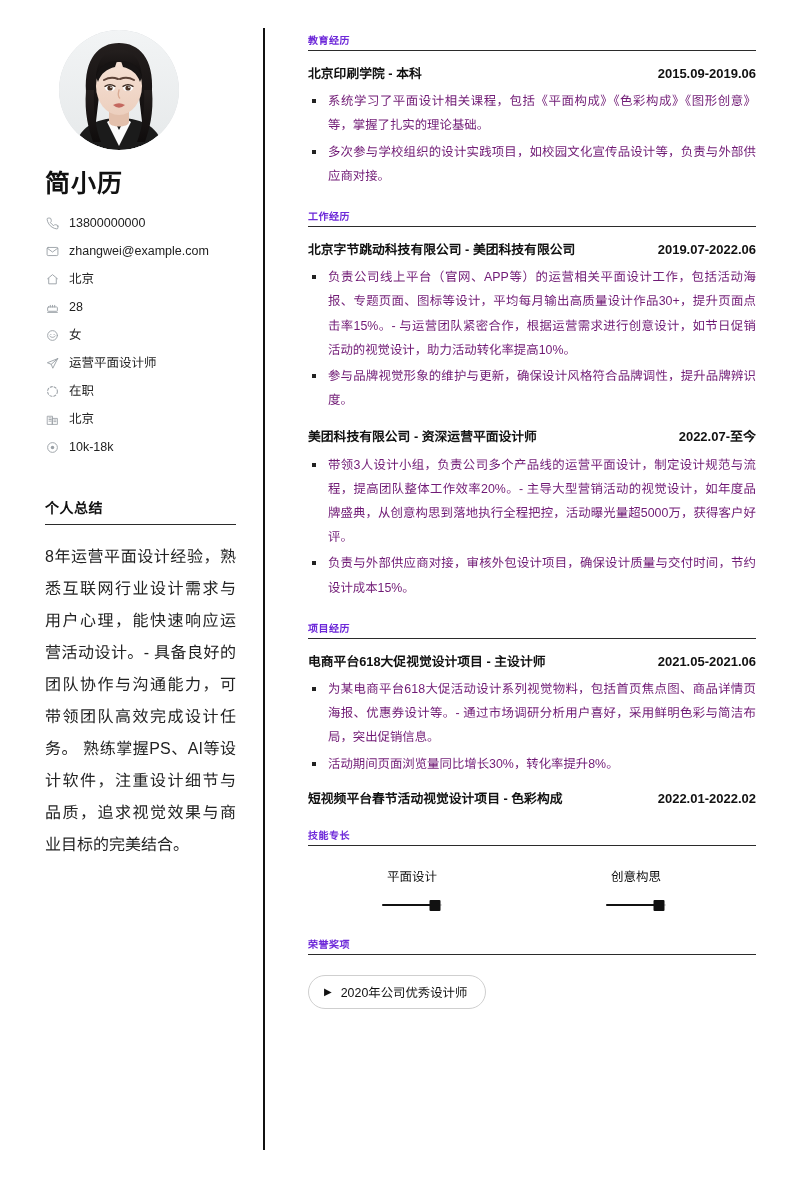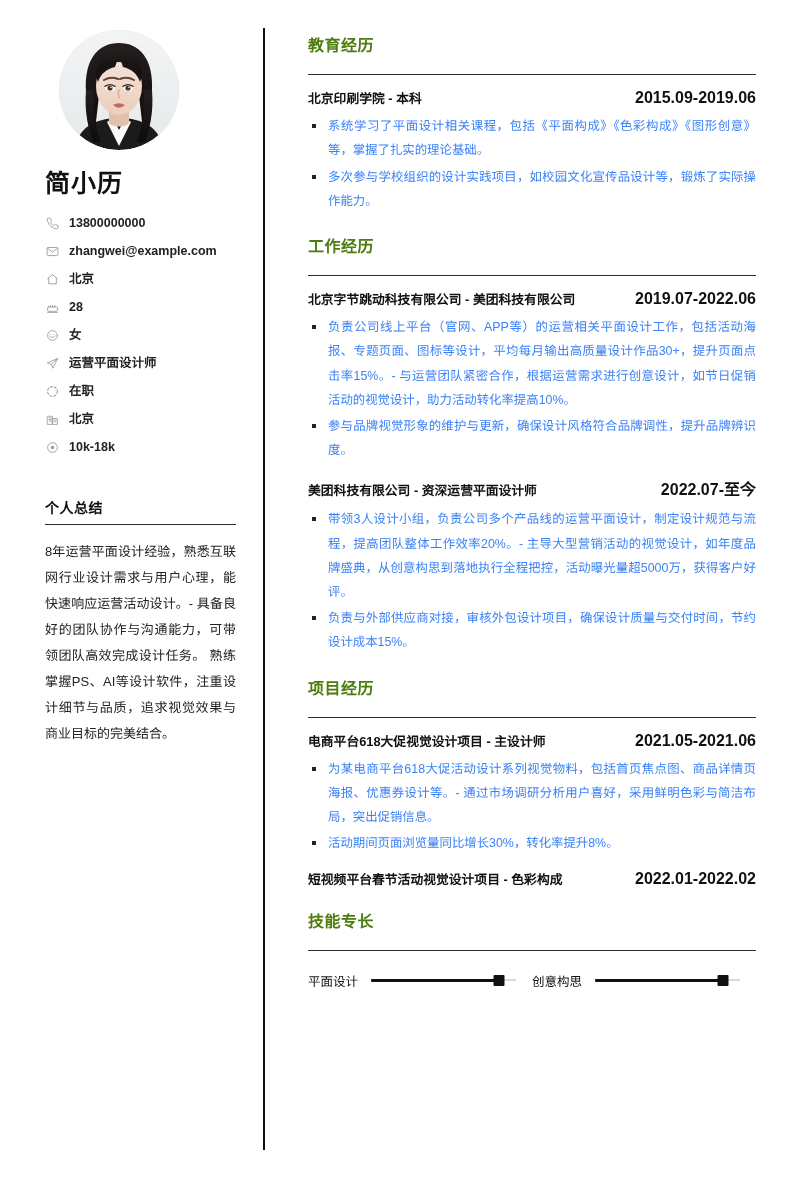--- a/index.html
+++ b/index.html
@@ -59,21 +59,20 @@
     letter-spacing: 1px;
     color: #111;
     margin: 4px 0 18px 0;
     line-height: 1.2;
   }
 
   .contact-list {
     margin: 0;
     padding: 0;
     list-style: none;
-    font-weight: bold;
   }
   .contact-item {
     display: flex;
     align-items: center;
     gap: 10px;
     margin-bottom: 13px;
     font-size: 12.5px;
     color: #222;
     line-height: 1.2;
   }
@@ -95,21 +94,21 @@
   .sidebar-heading {
     font-size: 14px;
     font-weight: bold;
     color: #111;
     padding-bottom: 7px;
     border-bottom: 1.3px solid #2b2b2b;
     margin-bottom: 14px;
     letter-spacing: .5px;
   }
   .summary-text {
-    font-size: 13px;
+    font-size: 16px;
     line-height: 2.0;
     color: #222;
     text-align: justify;
     word-break: break-word;
   }
 
   
   .v-divider {
     position: absolute;
     left: 263px;
@@ -122,24 +121,24 @@
   
   .main {
     flex: 1 1 auto;
     box-sizing: border-box;
     padding: 32px 38px 0 44px;
     min-width: 0;
   }
 
   .section { margin-bottom: 20px; }
   .section-heading {
-    font-size: 16px;
+    font-size: 10px;
     font-weight: bold;
-    color: #4d7c0f;
-    padding-bottom: 18px;
+    color: #6d28d9;
+    padding-bottom: 3px;
     border-bottom: 1.3px solid #2b2b2b;
     margin: 0 0 14px 0;
     letter-spacing: .5px;
   }
 
   .entry { margin-bottom: 14px; }
   .entry:last-child { margin-bottom: 0; }
 
   .entry-head {
     display: flex;
@@ -148,34 +147,34 @@
     gap: 8px;
     margin-bottom: 7px;
   }
   .entry-title {
     font-size: 12.8px;
     font-weight: bold;
     color: #111;
     line-height: 1.35;
   }
   .entry-date {
-    font-size: 16px;
+    font-size: 13px;
     font-weight: bold;
     color: #111;
     white-space: nowrap;
     flex: 0 0 auto;
   }
 
   .bullets { margin: 0; padding: 0; list-style: none; }
   .bullet {
     position: relative;
     padding-left: 20px;
     font-size: 12.4px;
     line-height: 1.95;
-    color: #3b82f6;
+    color: #701a75;
     text-align: justify;
     margin-bottom: 2px;
   }
   .bullet::before {
     content: "";
     position: absolute;
     left: 4px;
     top: 10px;
     width: 4px;
     height: 4px;
@@ -191,20 +190,21 @@
     column-gap: 0;
     padding: 6px 0 4px 0;
   }
   .skill {
     width: 50%;
     box-sizing: border-box;
     display: flex;
     align-items: center;
     gap: 13px;
     padding-right: 16px;
+    flex-direction: column;
   }
   .skill-label {
     font-size: 12.5px;
     color: #111;
     white-space: nowrap;
     flex: 0 0 auto;
   }
   .skill-track {
     position: relative;
     flex: 1 1 auto;
@@ -438,21 +438,21 @@
     <section class="section">
       <h2 class="section-heading">教育经历</h2>
 
       <div class="entry">
         <div class="entry-head">
           <div class="entry-title">北京印刷学院 - 本科</div>
           <div class="entry-date">2015.09-2019.06</div>
         </div>
         <ul class="bullets">
           <li class="bullet">系统学习了平面设计相关课程，包括《平面构成》《色彩构成》《图形创意》等，掌握了扎实的理论基础。</li>
-          <li class="bullet">多次参与学校组织的设计实践项目，如校园文化宣传品设计等，锻炼了实际操作能力。</li>
+          <li class="bullet">多次参与学校组织的设计实践项目，如校园文化宣传品设计等，负责与外部供应商对接。</li>
         </ul>
       </div>
     </section>
 
     <section class="section">
       <h2 class="section-heading">工作经历</h2>
 
       <div class="entry">
         <div class="entry-head">
           <div class="entry-title">北京字节跳动科技有限公司 - 美团科技有限公司</div>
@@ -517,15 +517,24 @@
             <span class="skill-rail"></span>
             <span class="skill-fill" style="width: 88%;"></span>
             <span class="skill-knob" style="left: 88%;"></span>
           </span>
         </div>
 
 
       </div>
     </section>
 
+    <section class="section">
+      <h2 class="section-heading">荣誉奖项</h2>
+      <div class="awards-row">
+        <span class="award-chip">
+          <span class="award-caret">▶</span>
+          <span>2020年公司优秀设计师</span>
+        </span>
+      </div>
+    </section>
 
   </main>
 </div>
 
 </body></html>

